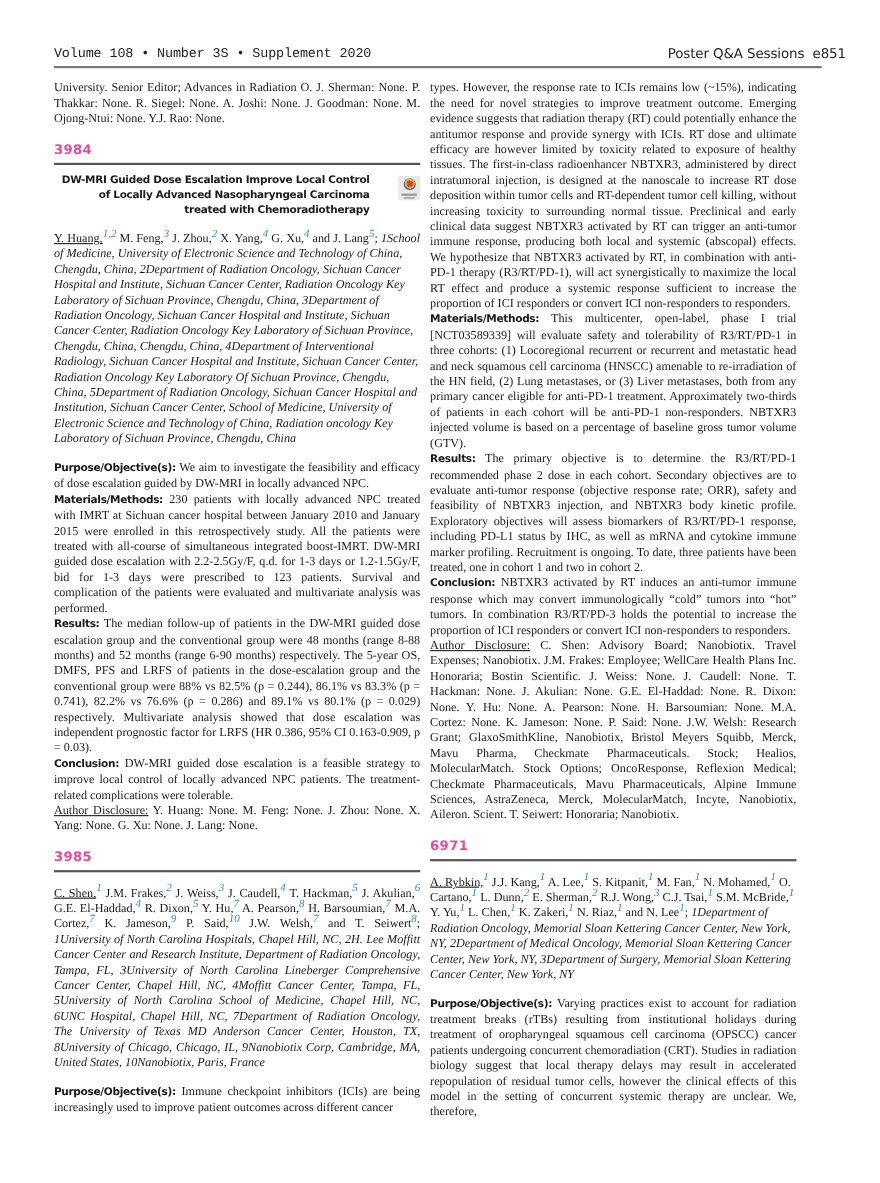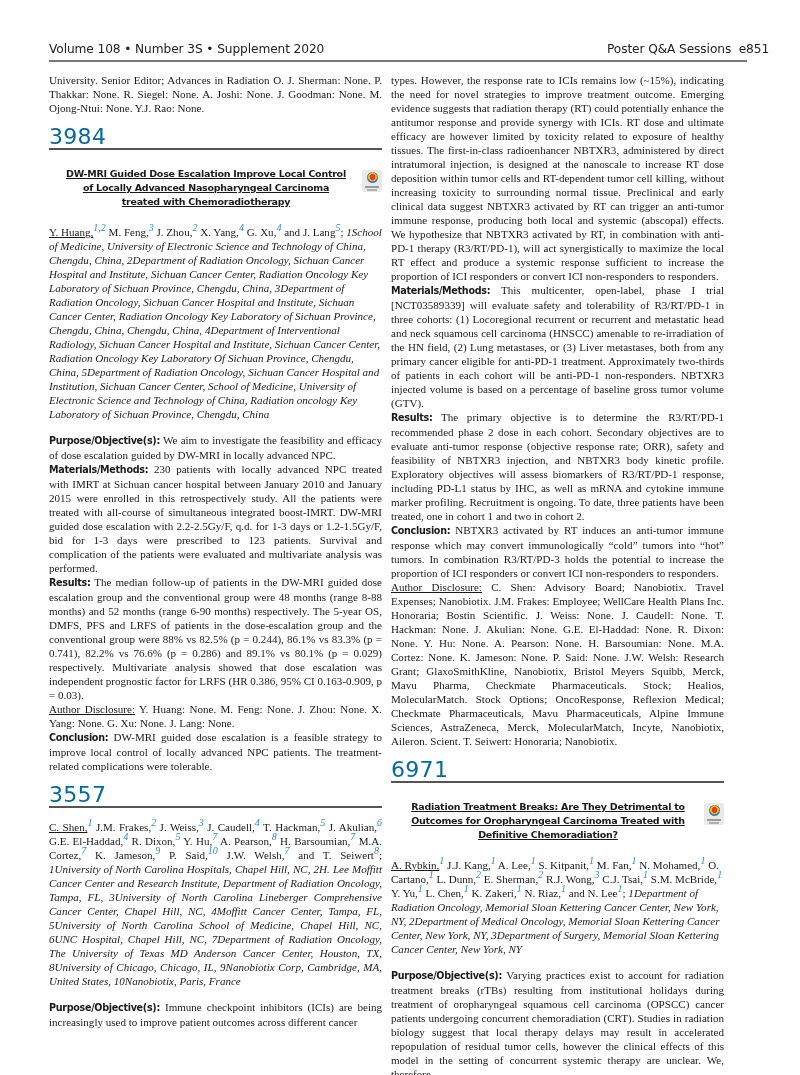--- a/index.html
+++ b/index.html
@@ -2,38 +2,38 @@
 <html><head>
 <meta charset="utf-8">
 <style>
   html, body { margin: 0; padding: 0; background: #ffffff; }
   body { width: 800px; height: 1075px; position: relative; overflow: hidden; color: #1a1a1a; }
 
   .running-head {
     position: absolute; left: 49px; top: 42px; width: 797px; right: 0;
     font-family: "DejaVu Sans", sans-serif; font-size: 12.2px; color: #222;
   }
-  .rh-left { position: absolute; left: 0; top: 0; white-space: nowrap; letter-spacing: -0.1px;}
+  .rh-left { position: absolute; left: 0; top: 0; white-space: nowrap; letter-spacing: -0.1px; font-family: Liberation Mono, monospace;}
   .rh-right { position: absolute; left: 558px; top: 0; white-space: nowrap; letter-spacing: -0.1px;}
   .rh-rule { position: absolute; left: 49px; top: 60px; width: 698px; height: 2px; background: #777; }
 
   .col { position: absolute; top: 73px; width: 333px; font-family: "Liberation Serif", serif;
          font-size: 11.05px; line-height: 14.0px; text-align: justify; }
   .col-left { left: 49px; }
   .col-right { left: 391px; }
 
   .para { margin: 0; }
   .para b.h { font-family: "DejaVu Sans", sans-serif; font-weight: bold; font-size: 9.6px; letter-spacing: -0.3px; margin-top: 44px; }
 
-  .abs-num { font-family: "DejaVu Sans", sans-serif; font-size: 22px; font-weight: normal;
-             letter-spacing: 0.3px; margin: 12px 0 0 0; line-height: 19px; color: #0369a1; }
+  .abs-num { font-family: "DejaVu Sans", sans-serif; font-size: 12px; font-weight: bold;
+             letter-spacing: 0.3px; margin: 12px 0 0 0; line-height: 19px; color: #ec4899; }
   .abs-rule { height: 2px; background: #555; margin: 2px 0 4px 0; }
   .abs-title-wrap { position: relative; }
   .abs-title { font-family: "DejaVu Sans", sans-serif; font-weight: bold; font-size: 9.5px;
-               line-height: 13.8px; letter-spacing: -0.25px; width: 280px; text-align: center; margin: 17px; text-decoration: underline; }
+               line-height: 13.8px; letter-spacing: -0.25px; width: 280px; text-align: right; margin: 7px; }
   .badge { position: absolute; right: 0; top: 3px; width: 20px; height: 22px; background: #e9e9e9;
            border-radius: 2px; display: flex; flex-direction: column; align-items: center; }
   .badge .dot { width: 11px; height: 11px; border-radius: 50%; margin-top: 2px;
                 background: radial-gradient(circle at 50% 45%, #e53b3b 0 35%, #f5b400 36% 55%, #2b86c5 56% 100%); }
   .badge .lbl { width: 14px; height: 2px; background: #9a9a9a; margin-top: 3px; }
   .badge .lbl2 { width: 10px; height: 2px; background: #b0b0b0; margin-top: 1px; }
 
   .authors { margin: 12px 0 0 0; }
   .authors i { }
   .authors sup, .sup { font-size: 10px; vertical-align: super; line-height: 0; color: #2a8fc4; font-style: italic; }
@@ -64,26 +64,26 @@
           <div class="lbl2"></div>
         </div>
     </div>
     <p class="para authors noj">
       <span class="u">Y. Huang,</span><sup>1,2</sup> M. Feng,<sup>3</sup> J. Zhou,<sup>2</sup> X. Yang,<sup>4</sup> G. Xu,<sup>4</sup> and J. Lang<sup>5</sup>; <i>1School of Medicine, University of Electronic Science and Technology of China, Chengdu, China, 2Department of Radiation Oncology, Sichuan Cancer Hospital and Institute, Sichuan Cancer Center, Radiation Oncology Key Laboratory of Sichuan Province, Chengdu, China, 3Department of Radiation Oncology, Sichuan Cancer Hospital and Institute, Sichuan Cancer Center, Radiation Oncology Key Laboratory of Sichuan Province, Chengdu, China, Chengdu, China, 4Department of Interventional Radiology, Sichuan Cancer Hospital and Institute, Sichuan Cancer Center, Radiation Oncology Key Laboratory Of Sichuan Province, Chengdu, China, 5Department of Radiation Oncology, Sichuan Cancer Hospital and Institution, Sichuan Cancer Center, School of Medicine, University of Electronic Science and Technology of China, Radiation oncology Key Laboratory of Sichuan Province, Chengdu, China</i>
     </p>
     <div class="gap"></div>
     <p class="para"><b class="h">Purpose/Objective(s):</b> <span>We aim to investigate the feasibility and efficacy of dose escalation guided by DW-MRI in locally advanced NPC.</span></p>
     <p class="para"><b class="h">Materials/Methods:</b> <span>230 patients with locally advanced NPC treated with IMRT at Sichuan cancer hospital between January 2010 and January 2015 were enrolled in this retrospectively study. All the patients were treated with all-course of simultaneous integrated boost-IMRT. DW-MRI guided dose escalation with 2.2-2.5Gy/F, q.d. for 1-3 days or 1.2-1.5Gy/F, bid for 1-3 days were prescribed to 123 patients. Survival and complication of the patients were evaluated and multivariate analysis was performed.</span></p>
     <p class="para"><b class="h">Results:</b> <span>The median follow-up of patients in the DW-MRI guided dose escalation group and the conventional group were 48 months (range 8-88 months) and 52 months (range 6-90 months) respectively. The 5-year OS, DMFS, PFS and LRFS of patients in the dose-escalation group and the conventional group were 88% vs 82.5% (p = 0.244), 86.1% vs 83.3% (p = 0.741), 82.2% vs 76.6% (p = 0.286) and 89.1% vs 80.1% (p = 0.029) respectively. Multivariate analysis showed that dose escalation was independent prognostic factor for LRFS (HR 0.386, 95% CI 0.163-0.909, p = 0.03).</span></p>
+    <p class="para"><b class="h">Conclusion:</b> <span>DW-MRI guided dose escalation is a feasible strategy to improve local control of locally advanced NPC patients. The treatment-related complications were tolerable.</span></p>
     <p class="para"><span class="u">Author Disclosure:</span> <span>Y. Huang: None. M. Feng: None. J. Zhou: None. X. Yang: None. G. Xu: None. J. Lang: None.</span></p>
-    <p class="para"><b class="h">Conclusion:</b> <span>DW-MRI guided dose escalation is a feasible strategy to improve local control of locally advanced NPC patients. The treatment-related complications were tolerable.</span></p>
   </section>
 
   <section style="margin-top:10px;">
-    <div class="abs-num">3557</div>
+    <div class="abs-num">3985</div>
     <div class="abs-rule"></div>
     <p class="para authors">
       <span class="u">C. Shen,</span><sup>1</sup> J.M. Frakes,<sup>2</sup> J. Weiss,<sup>3</sup> J. Caudell,<sup>4</sup> T. Hackman,<sup>5</sup> J. Akulian,<sup>6</sup> G.E. El-Haddad,<sup>4</sup> R. Dixon,<sup>5</sup> Y. Hu,<sup>7</sup> A. Pearson,<sup>8</sup> H. Barsoumian,<sup>7</sup> M.A. Cortez,<sup>7</sup> K. Jameson,<sup>9</sup> P. Said,<sup>10</sup> J.W. Welsh,<sup>7</sup> and T. Seiwert<sup>8</sup>;
       <i class="noj">1University of North Carolina Hospitals, Chapel Hill, NC, 2H. Lee Moffitt Cancer Center and Research Institute, Department of Radiation Oncology, Tampa, FL, 3University of North Carolina Lineberger Comprehensive Cancer Center, Chapel Hill, NC, 4Moffitt Cancer Center, Tampa, FL, 5University of North Carolina School of Medicine, Chapel Hill, NC, 6UNC Hospital, Chapel Hill, NC, 7Department of Radiation Oncology, The University of Texas MD Anderson Cancer Center, Houston, TX, 8University of Chicago, Chicago, IL, 9Nanobiotix Corp, Cambridge, MA, United States, 10Nanobiotix, Paris, France</i>
     </p>
     <div class="gap"></div>
     <p class="para"><b class="h">Purpose/Objective(s):</b> <span>Immune checkpoint inhibitors (ICIs) are being increasingly used to improve patient outcomes across different cancer</span></p>
   </section>
 </div>
 
@@ -92,28 +92,20 @@
     <p class="para">types. However, the response rate to ICIs remains low (~15%), indicating the need for novel strategies to improve treatment outcome. Emerging evidence suggests that radiation therapy (RT) could potentially enhance the antitumor response and provide synergy with ICIs. RT dose and ultimate efficacy are however limited by toxicity related to exposure of healthy tissues. The first-in-class radioenhancer NBTXR3, administered by direct intratumoral injection, is designed at the nanoscale to increase RT dose deposition within tumor cells and RT-dependent tumor cell killing, without increasing toxicity to surrounding normal tissue. Preclinical and early clinical data suggest NBTXR3 activated by RT can trigger an anti-tumor immune response, producing both local and systemic (abscopal) effects. We hypothesize that NBTXR3 activated by RT, in combination with anti-PD-1 therapy (R3/RT/PD-1), will act synergistically to maximize the local RT effect and produce a systemic response sufficient to increase the proportion of ICI responders or convert ICI non-responders to responders.</p>
     <p class="para"><b class="h">Materials/Methods:</b> <span>This multicenter, open-label, phase I trial [NCT03589339] will evaluate safety and tolerability of R3/RT/PD-1 in three cohorts: (1) Locoregional recurrent or recurrent and metastatic head and neck squamous cell carcinoma (HNSCC) amenable to re-irradiation of the HN field, (2) Lung metastases, or (3) Liver metastases, both from any primary cancer eligible for anti-PD-1 treatment. Approximately two-thirds of patients in each cohort will be anti-PD-1 non-responders. NBTXR3 injected volume is based on a percentage of baseline gross tumor volume (GTV).</span></p>
     <p class="para"><b class="h">Results:</b> <span>The primary objective is to determine the R3/RT/PD-1 recommended phase 2 dose in each cohort. Secondary objectives are to evaluate anti-tumor response (objective response rate; ORR), safety and feasibility of NBTXR3 injection, and NBTXR3 body kinetic profile. Exploratory objectives will assess biomarkers of R3/RT/PD-1 response, including PD-L1 status by IHC, as well as mRNA and cytokine immune marker profiling. Recruitment is ongoing. To date, three patients have been treated, one in cohort 1 and two in cohort 2.</span></p>
     <p class="para"><b class="h">Conclusion:</b> <span>NBTXR3 activated by RT induces an anti-tumor immune response which may convert immunologically “cold” tumors into “hot” tumors. In combination R3/RT/PD-3 holds the potential to increase the proportion of ICI responders or convert ICI non-responders to responders.</span></p>
     <p class="para"><span class="u">Author Disclosure:</span> <span>C. Shen: Advisory Board; Nanobiotix. Travel Expenses; Nanobiotix. J.M. Frakes: Employee; WellCare Health Plans Inc. Honoraria; Bostin Scientific. J. Weiss: None. J. Caudell: None. T. Hackman: None. J. Akulian: None. G.E. El-Haddad: None. R. Dixon: None. Y. Hu: None. A. Pearson: None. H. Barsoumian: None. M.A. Cortez: None. K. Jameson: None. P. Said: None. J.W. Welsh: Research Grant; GlaxoSmithKline, Nanobiotix, Bristol Meyers Squibb, Merck, Mavu Pharma, Checkmate Pharmaceuticals. Stock; Healios, MolecularMatch. Stock Options; OncoResponse, Reflexion Medical; Checkmate Pharmaceuticals, Mavu Pharmaceuticals, Alpine Immune Sciences, AstraZeneca, Merck, MolecularMatch, Incyte, Nanobiotix, Aileron. Scient. T. Seiwert: Honoraria; Nanobiotix.</span></p>
   </section>
 
   <section style="margin-top:10px;">
     <div class="abs-num">6971</div>
     <div class="abs-rule"></div>
-    <div class="abs-title-wrap">
-      <p class="abs-title">Radiation Treatment Breaks: Are They Detrimental to Outcomes for Oropharyngeal Carcinoma Treated with Definitive Chemoradiation?</p>
-      <div class="badge">
-          <div class="dot"></div>
-          <div class="lbl"></div>
-          <div class="lbl2"></div>
-        </div>
-    </div>
     <p class="para authors noj">
       <span class="u">A. Rybkin,</span><sup>1</sup> J.J. Kang,<sup>1</sup> A. Lee,<sup>1</sup> S. Kitpanit,<sup>1</sup> M. Fan,<sup>1</sup> N. Mohamed,<sup>1</sup> O. Cartano,<sup>1</sup> L. Dunn,<sup>2</sup> E. Sherman,<sup>2</sup> R.J. Wong,<sup>3</sup> C.J. Tsai,<sup>1</sup> S.M. McBride,<sup>1</sup> Y. Yu,<sup>1</sup> L. Chen,<sup>1</sup> K. Zakeri,<sup>1</sup> N. Riaz,<sup>1</sup> and N. Lee<sup>1</sup>;
       <i>1Department of Radiation Oncology, Memorial Sloan Kettering Cancer Center, New York, NY, 2Department of Medical Oncology, Memorial Sloan Kettering Cancer Center, New York, NY, 3Department of Surgery, Memorial Sloan Kettering Cancer Center, New York, NY</i>
     </p>
     <div class="gap"></div>
     <p class="para"><b class="h">Purpose/Objective(s):</b> <span>Varying practices exist to account for radiation treatment breaks (rTBs) resulting from institutional holidays during treatment of oropharyngeal squamous cell carcinoma (OPSCC) cancer patients undergoing concurrent chemoradiation (CRT). Studies in radiation biology suggest that local therapy delays may result in accelerated repopulation of residual tumor cells, however the clinical effects of this model in the setting of concurrent systemic therapy are unclear. We, therefore,</span></p>
   </section>
 </div>
 
 </body></html>

